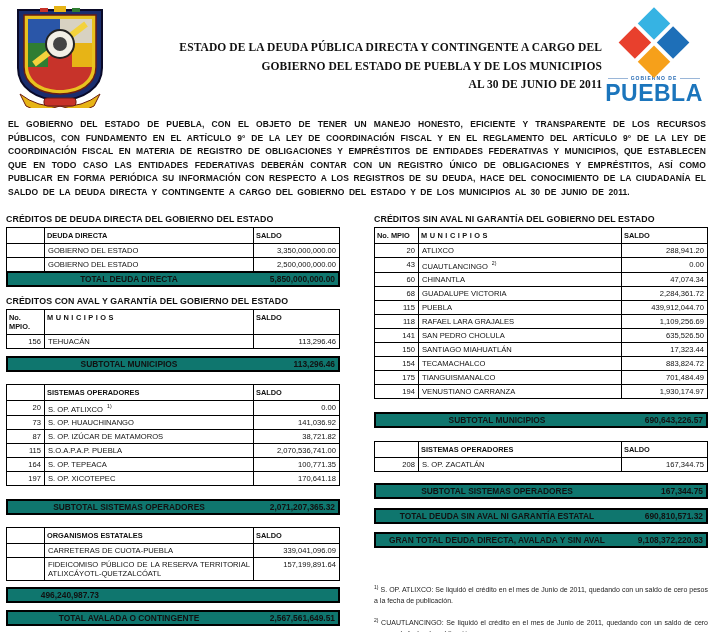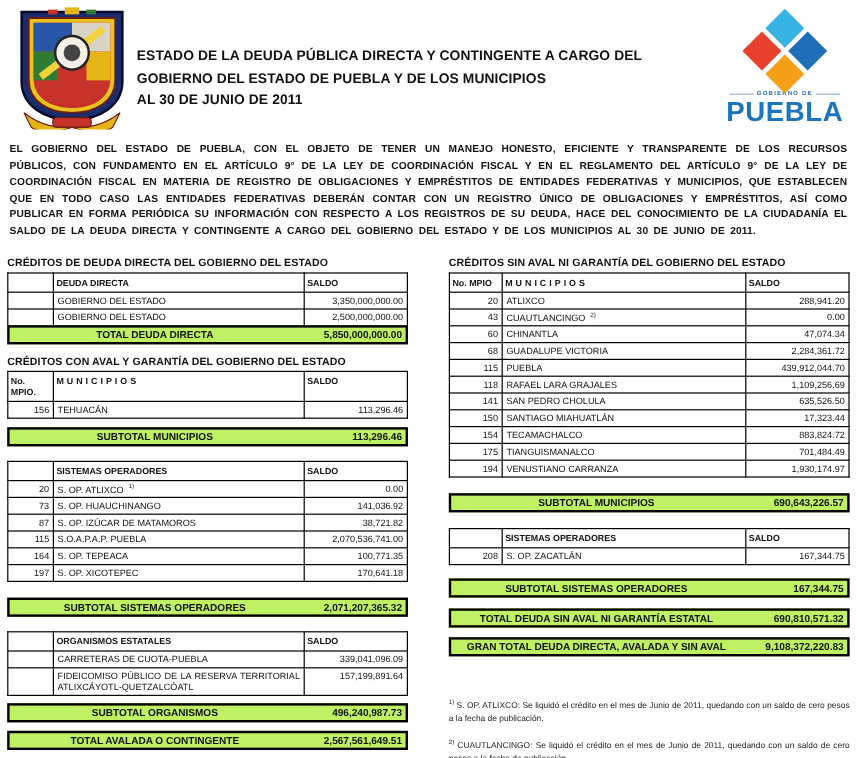--- a/index.html
+++ b/index.html
@@ -4,21 +4,21 @@
 <style>
   * { margin:0; padding:0; box-sizing:border-box; }
   html,body { background:#ffffff; }
   .page {
     width:714px; height:632px; background:#ffffff; position:relative;
     font-family:"Liberation Sans", sans-serif; color:#111; overflow:hidden;
   }
   
   .hdr { display:flex; align-items:center; padding:6px 8px 0 10px; height:108px; }
   .coat { width:104px; flex:0 0 104px; display:flex; justify-content:flex-start; }
-  .titles { flex:1; text-align:left; font-weight:bold; font-size:11.5px; line-height:1.6; letter-spacing:0.1px; padding-top:18px; }
+  .titles { flex:1; text-align:right; font-weight:bold; font-size:11.5px; line-height:1.6; letter-spacing:0.1px; padding-top:18px;font-family:Liberation Serif, serif; }
   .logo-right { width:104px; flex:0 0 104px; display:flex; flex-direction:column; align-items:center; padding-top:4px; }
   .pinwheel { width:54px; height:54px; position:relative; transform:rotate(45deg); margin:4px 0 2px 0; }
   .pinwheel .sq { position:absolute; width:23px; height:23px; }
   .pw-tl { left:1px; top:1px;  background:#36b3e3; }
   .pw-tr { left:28px; top:1px; background:#1e6fb8; }
   .pw-bl { left:1px; top:28px; background:#e8402d; }
   .pw-br { left:28px; top:28px; background:#f6a01a; }
   .gob-line { display:flex; align-items:center; width:92px; margin-top:2px; }
   .gob-line .rule { flex:1; border-top:1px solid #9ab6d8; }
   .gob-small { font-size:5px; color:#2a6db5; font-weight:bold; letter-spacing:1px; padding:0 3px; white-space:nowrap; }
@@ -37,21 +37,21 @@
   table.dt th, table.dt td { border:1px solid #000; font-size:7.6px; padding:2px 3px; vertical-align:top; }
   table.dt th { font-weight:bold; text-align:left; font-size:7.4px; padding:3px 2px; }
   th.sp { letter-spacing:2.5px; }
   .c-no  { width:38px; text-align:right; }
   .c-val { width:86px; text-align:right; }
   td.c-name { text-align:left; }
   td.just { text-align:justify; }
   sup.fnm { font-size:5.2px; vertical-align:super; margin-left:4px; }
   
   .bar {
-    border:2px solid #000; background:#bef264; display:flex; align-items:center;
+    border:2px solid #000; background:#0f766e; display:flex; align-items:center;
     height:16px; padding:0 3px; font-weight:bold; font-size:8.4px; white-space:nowrap;
   }
   .bar .bl { flex:1; text-align:center; }
   .bar .bv { width:88px; text-align:right; }
   .attached { margin-top:-1px; }
   
   .footnote { font-size:7px; line-height:1.55; text-align:justify; color:#222; }
   .footnote sup { font-size:5px; }.mt6{margin-top:6px}.mt7{margin-top:7px}.mt8{margin-top:8px}
   .mt9{margin-top:9px}.mt11{margin-top:11px}.mt12{margin-top:12px}.mt13{margin-top:13px}.mt36{margin-top:36px}.mt10{margin-top:10px}
 </style>
@@ -215,21 +215,20 @@
         </tr>
         <tr>
           <td class="c-no"></td>
           <td class="c-name just">FIDEICOMISO PÚBLICO DE LA RESERVA TERRITORIAL ATLIXCÁYOTL-QUETZALCÓATL</td>
           <td class="c-val">157,199,891.64</td>
         </tr>
       </tbody>
         </table>
 
       <div class="bar mt6">
-        <span class="bl">SUBTOTAL ORGANISMOS</span>
         <span class="bv">496,240,987.73</span>
       </div>
 
       <div class="bar mt7">
         <span class="bl">TOTAL AVALADA O CONTINGENTE</span>
         <span class="bv">2,567,561,649.51</span>
       </div>
 
     </div>
 

